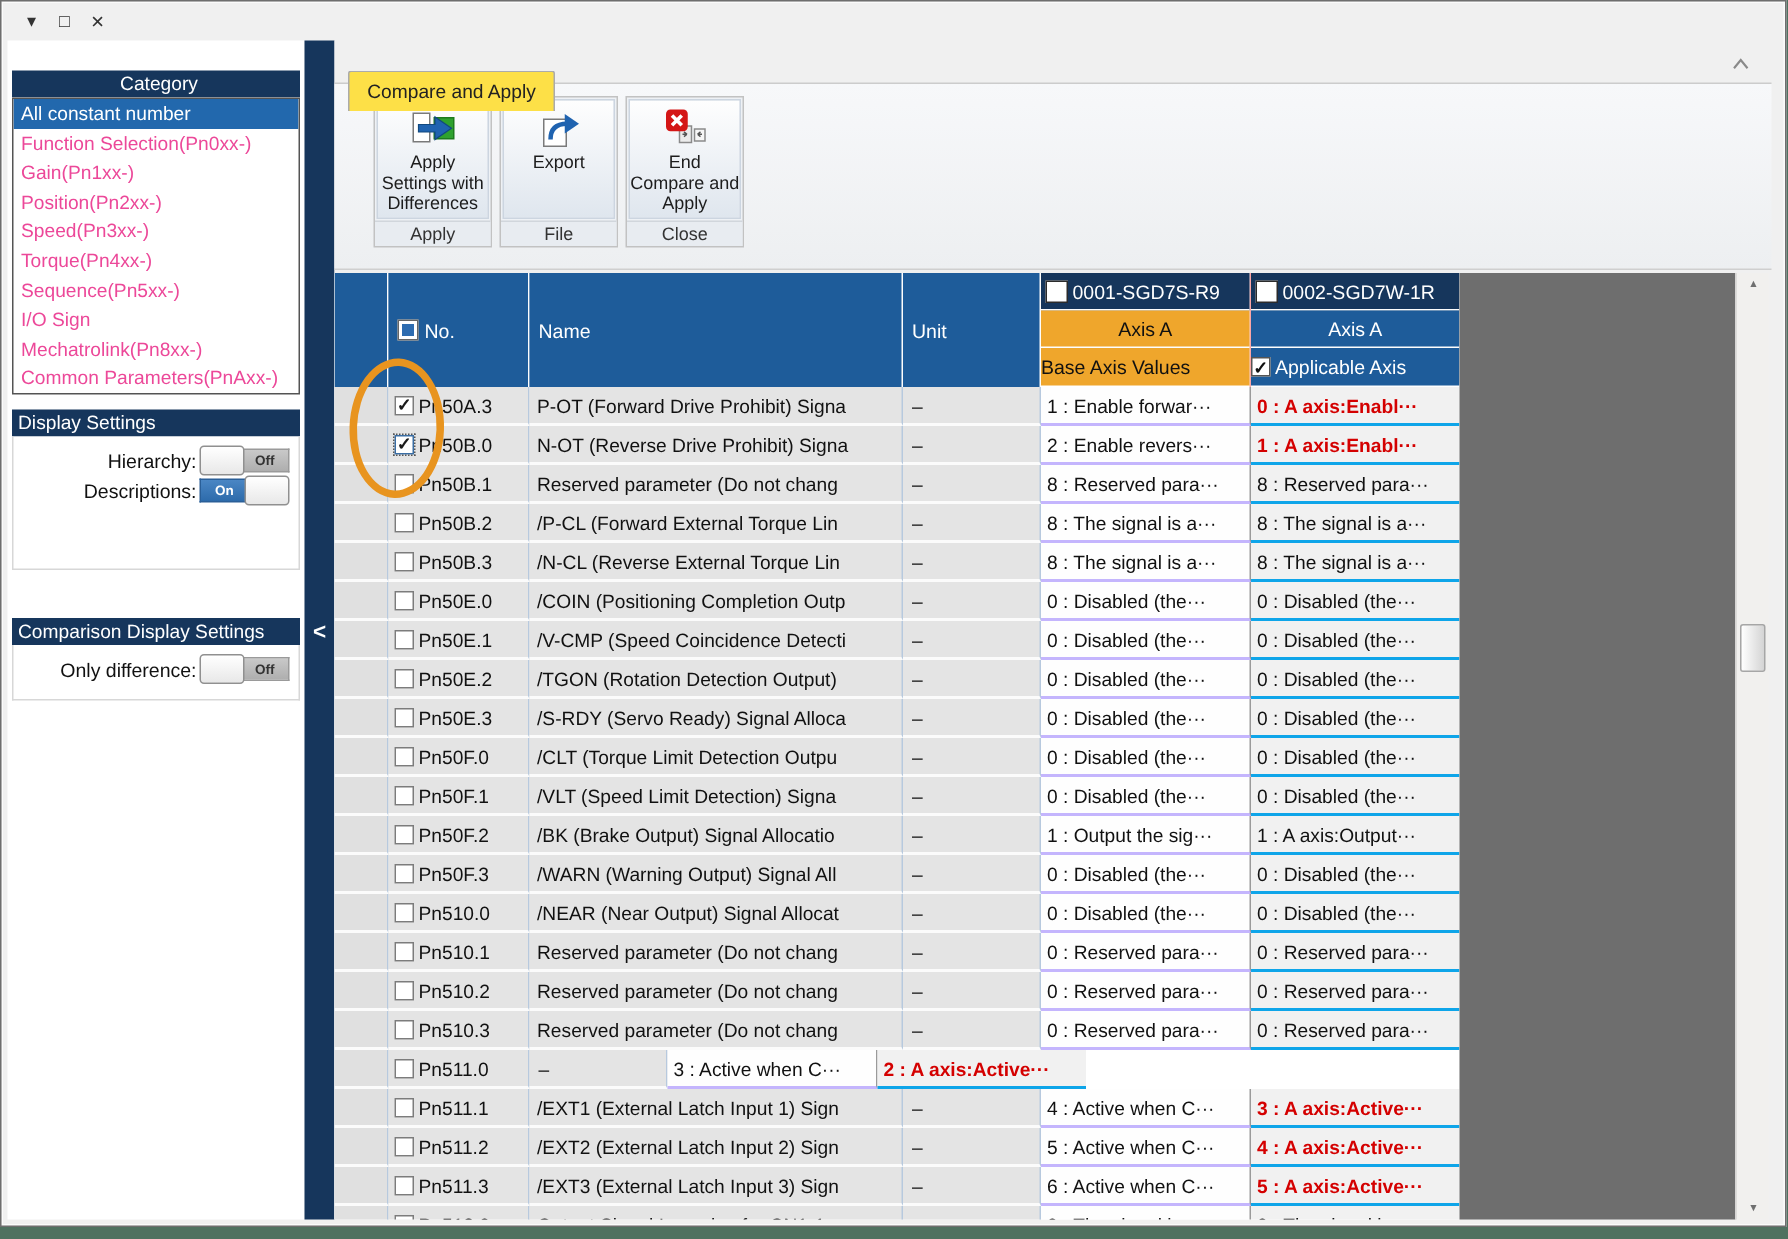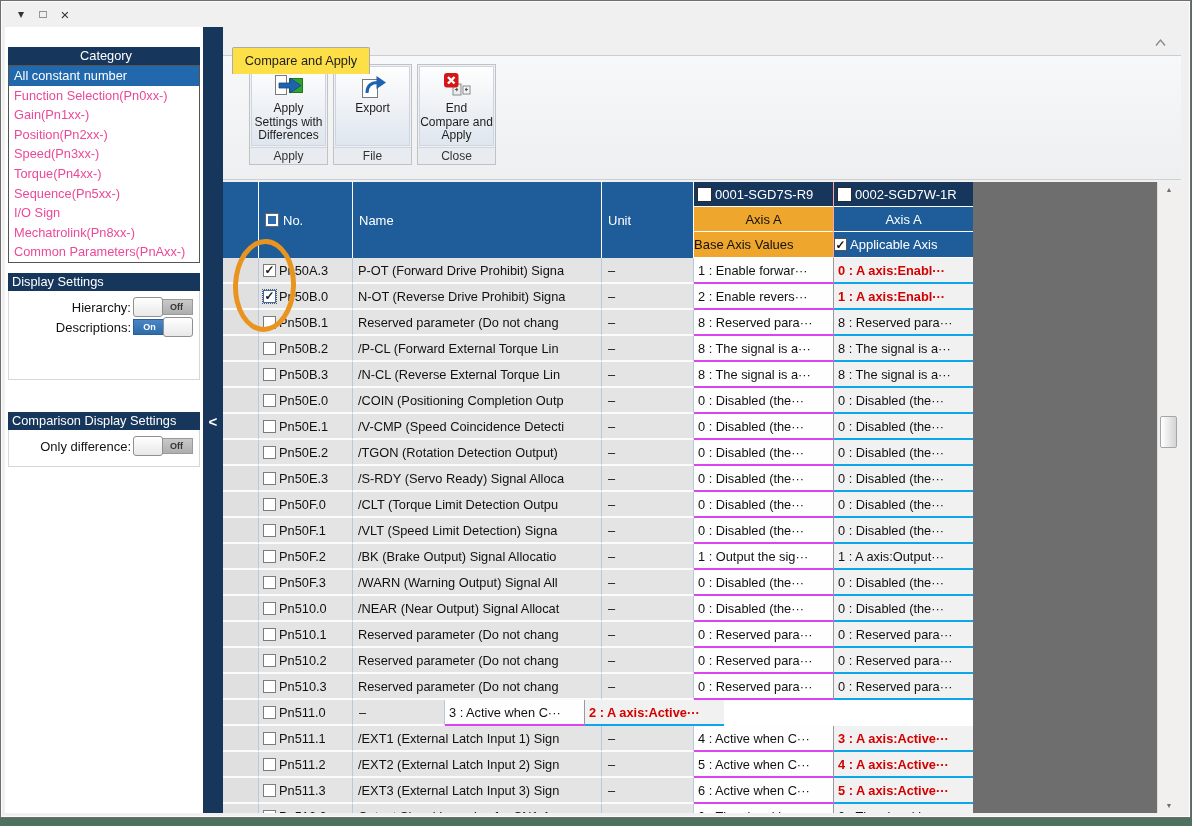--- a/index.html
+++ b/index.html
@@ -93,21 +93,21 @@
   .row { display:flex; height:26px; }
   .c { display:flex; align-items:center; font-size:12.8px; color:#111;
     white-space:nowrap; overflow:hidden; }
   .c-sel { width:36px; background:#e0e0e0; border-right:1px solid #b7c9de; border-bottom:2px solid #fbfbfb; }
   .c-no  { width:94px; background:#e4e4e4; border-right:1px solid #b7c9de; border-bottom:2px solid #fbfbfb;
            gap:3px; padding-left:4px; }
   .c-name{ width:249px; background:#e4e4e4; border-right:1px solid #b7c9de; border-bottom:2px solid #fbfbfb;
            padding-left:5px; }
   .c-unit{ width:92px; background:#e4e4e4; border-right:1px solid #b7c9de; border-bottom:2px solid #fbfbfb;
            padding-left:6px; }
-  .c-v1  { width:140px; background:#fefefe; border-right:1px solid #9a9a9a; border-bottom:2px solid #d946ef;
+  .c-v1  { width:140px; background:#fefefe; border-right:1px solid #9a9a9a; border-bottom:2px solid #c4b5fd;
            padding-left:4px; }
   .c-v2  { width:139px; background:#f1f1f1; border-bottom:2px solid #0ea5e9; padding-left:4px; }
   .diff  { color:#D40000; font-weight:bold; }
 
   
   .cb { width:13px; height:13px; background:#fff; border:1px solid #7c7c7c; flex:none;
     display:inline-flex; align-items:center; justify-content:center;
     font-size:12px; line-height:10px; font-weight:bold; color:#1a1a1a; }
   .cb.focused { outline:1px dotted #555; outline-offset:0px; border-color:#3a6ea5; }
   .cb-ind { width:14px; height:14px; background:#fff; border:1px solid #666; flex:none;

